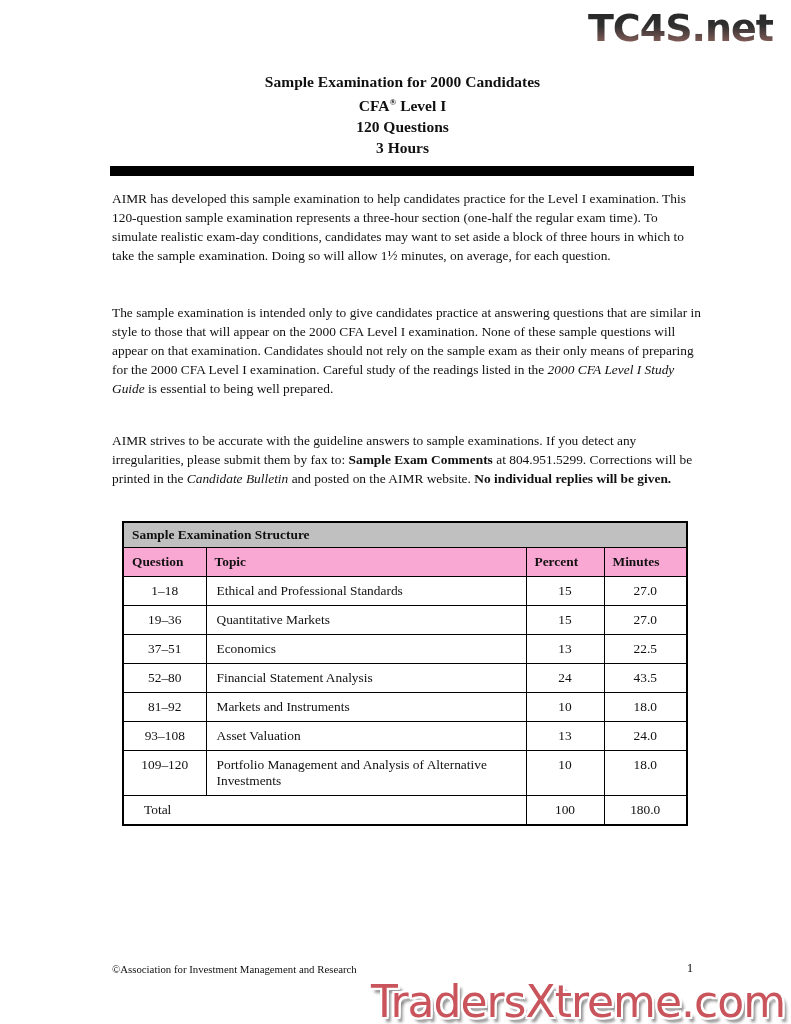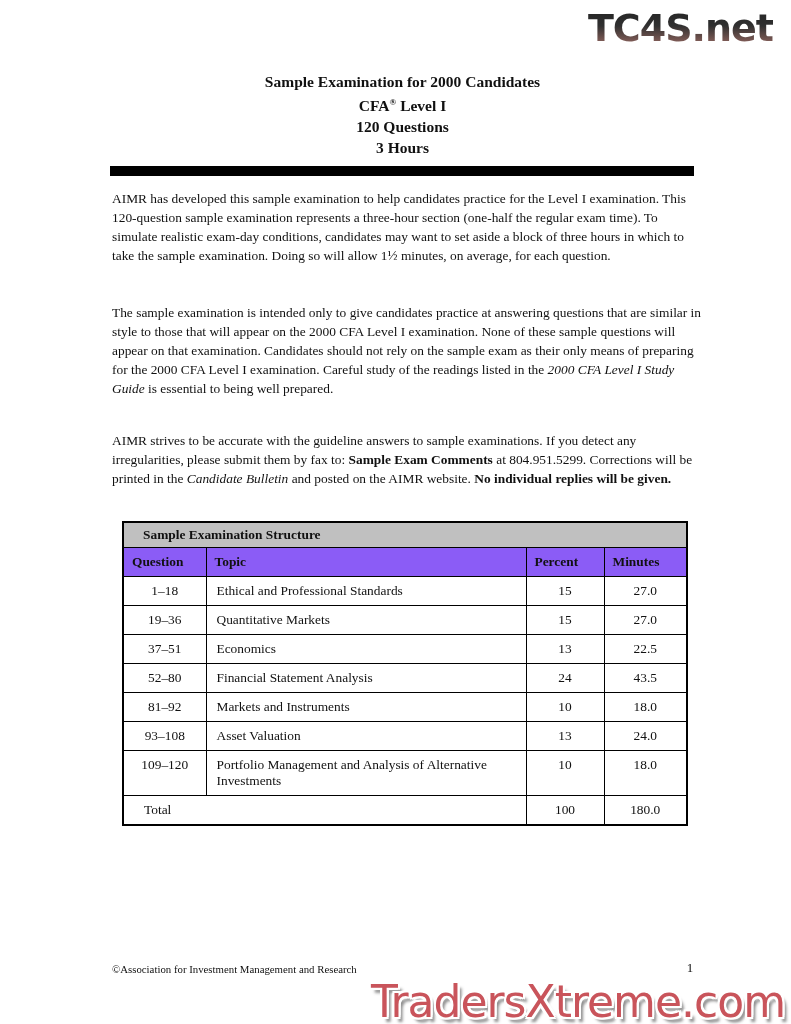--- a/index.html
+++ b/index.html
@@ -32,22 +32,22 @@
          color:#ce1f28;
          text-shadow:
            -2px -2px 0 #fff, 2px -2px 0 #fff, -2px 2px 0 #fff, 2px 2px 0 #fff,
            -2px 0 0 #fff, 2px 0 0 #fff, 0 -2px 0 #fff, 0 2px 0 #fff,
            5px 5px 3px rgba(90,90,90,0.75);}
 
   
   .exam-table{position:absolute;left:122px;top:521px;width:564px;border-collapse:collapse;
               table-layout:fixed;font-size:13.4px;}
   .exam-table td,.exam-table th{border:1.5px solid #000;padding:4px 6px;vertical-align:top;}
-  .exam-table .band th{background:#c0c0c0;text-align:left;font-size:13.4px;padding:4px 19px;}
-  .exam-table .heads th{background:#8b5cf6;text-align:left;padding:6px 8px;}
+  .exam-table .band th{background:#c0c0c0;text-align:left;font-size:13.4px;padding:4px 8px;}
+  .exam-table .heads th{background:#f9a8d4;text-align:left;padding:6px 8px;}
   .exam-table .heads th.ctr{text-align:left;}
   .exam-table td.ctr{text-align:center;}
   .exam-table td.topic{text-align:left;padding-left:10px;}
   .exam-table tr.data td{padding-top:6px;padding-bottom:6px;margin-top:29px;}
   .exam-table td.total-label{text-align:left;padding-left:20px;}
   .exam-table{border:2px solid #000;}
 
   
   .footer-copy{position:absolute;left:112px;top:963px;font-size:10.8px;}
   .page-num{position:absolute;left:660px;top:960px;width:60px;text-align:center;font-size:13px;}

